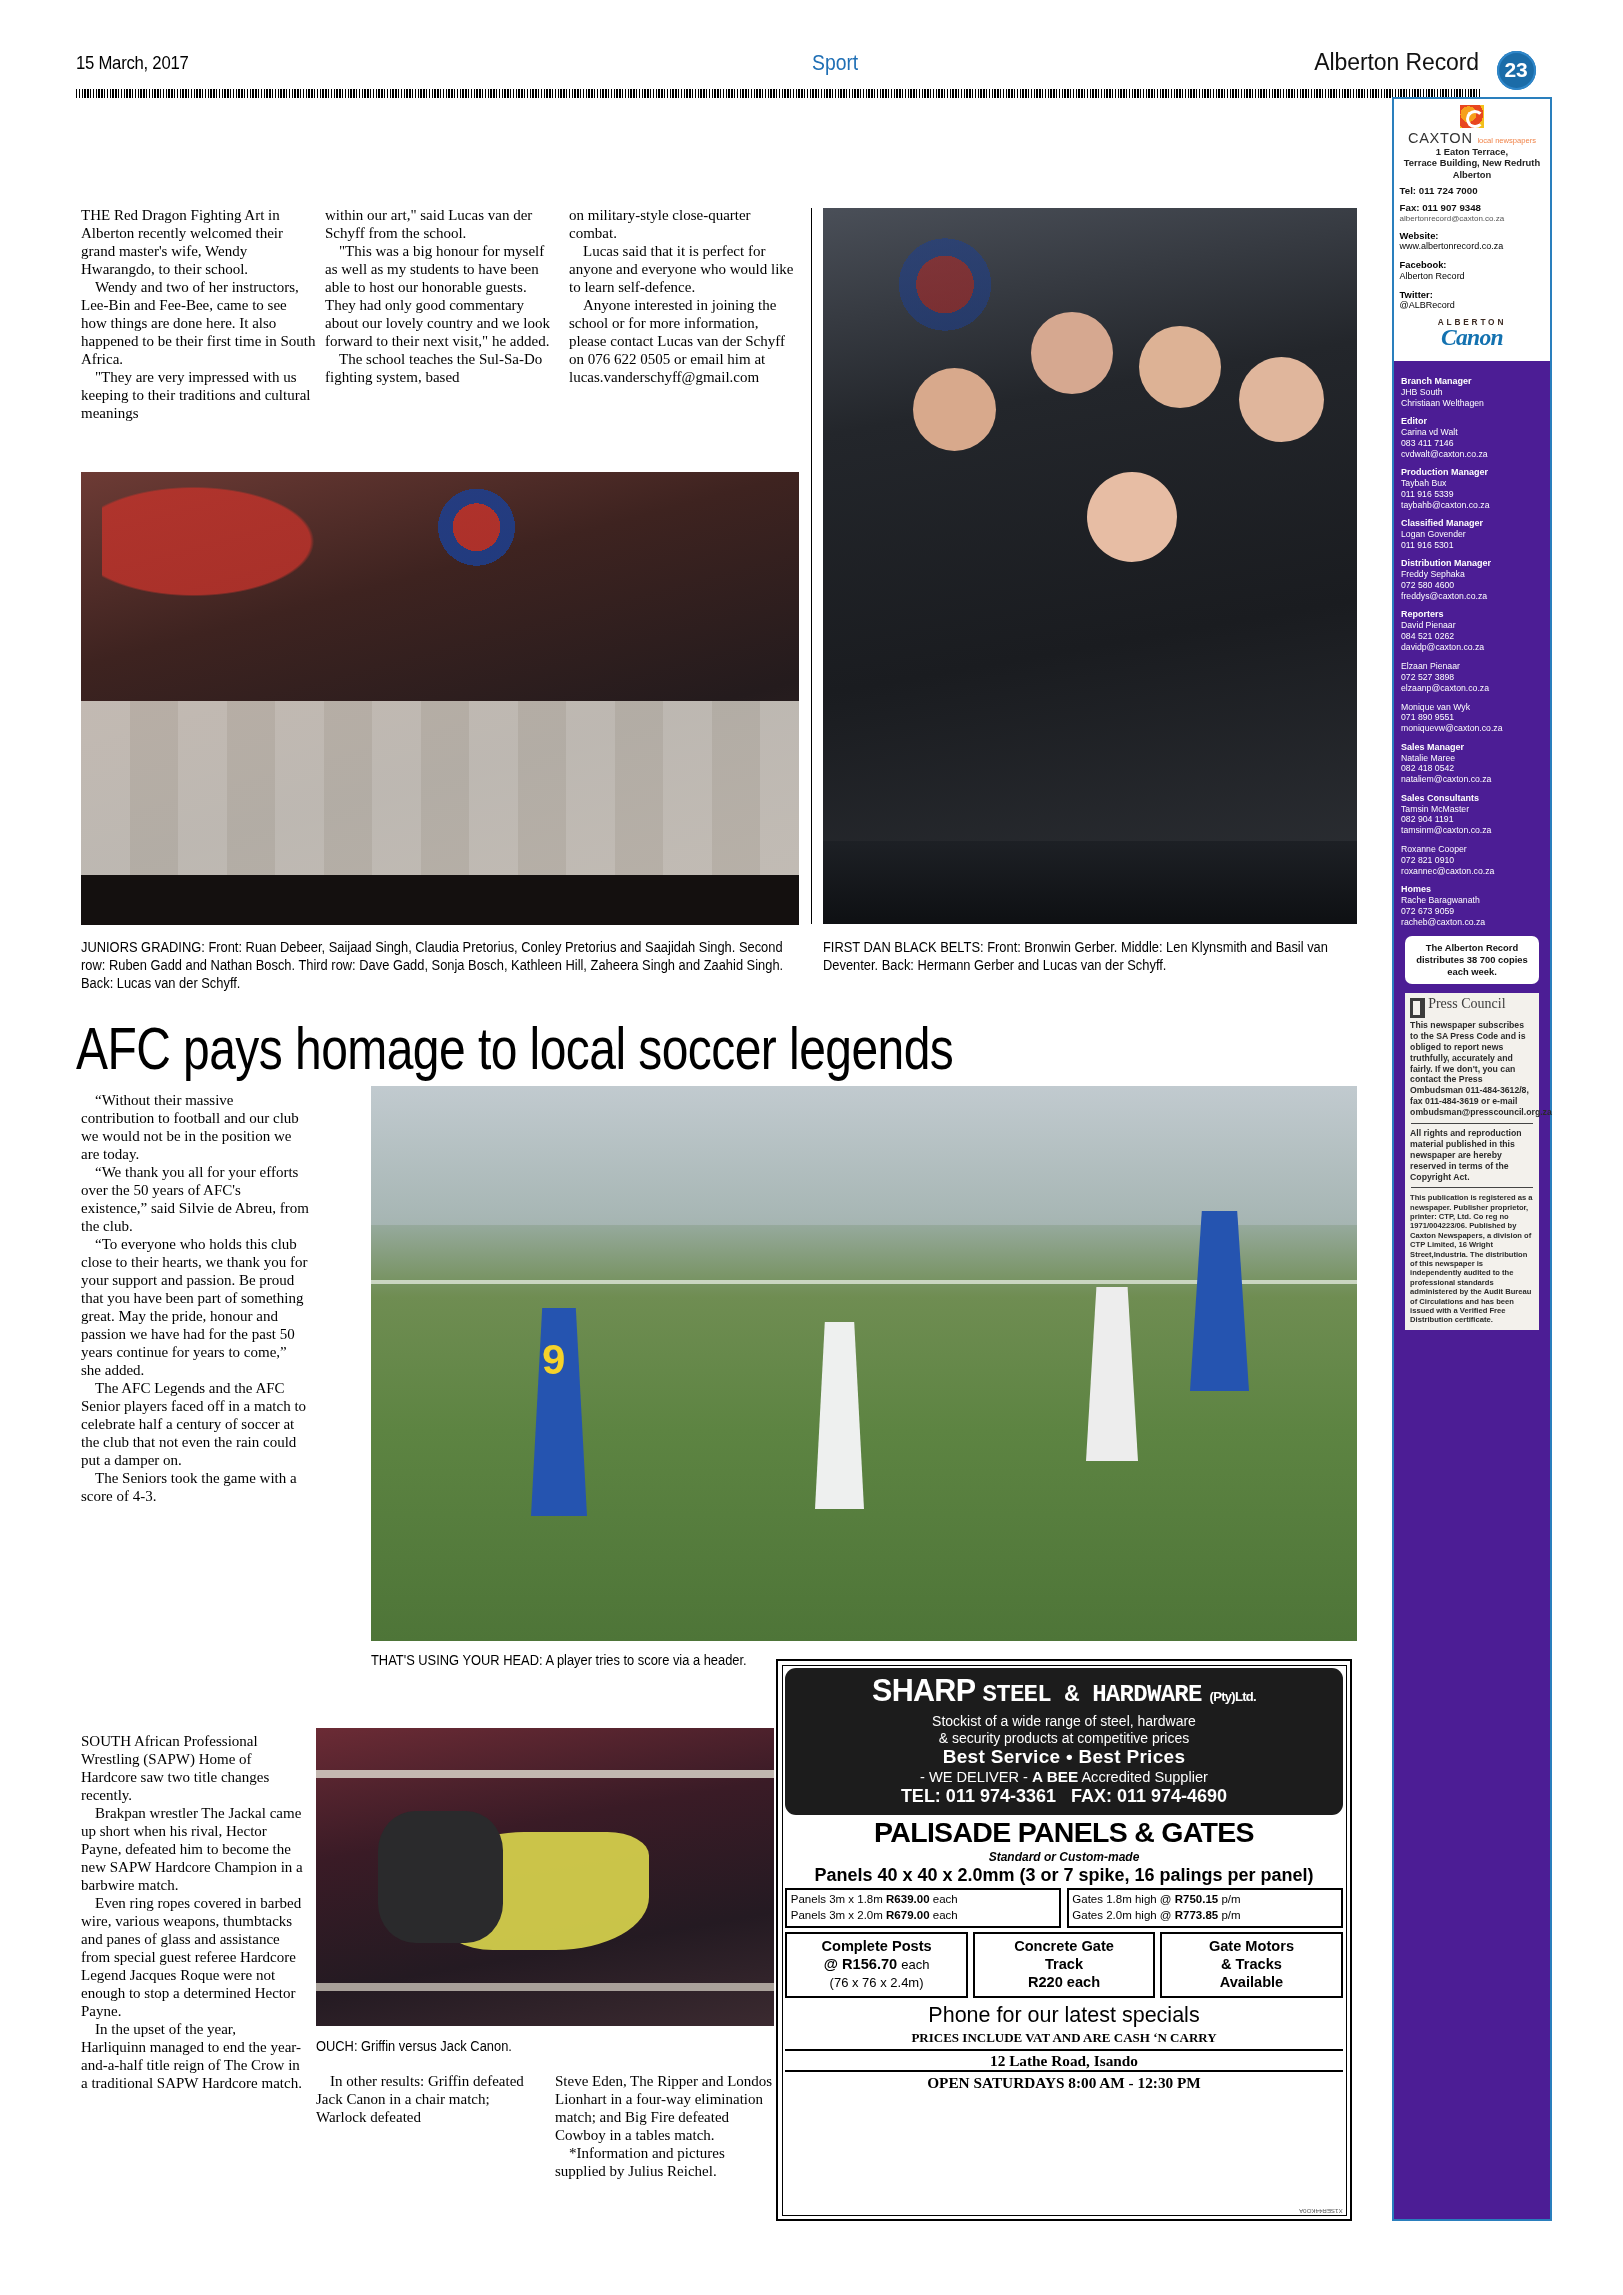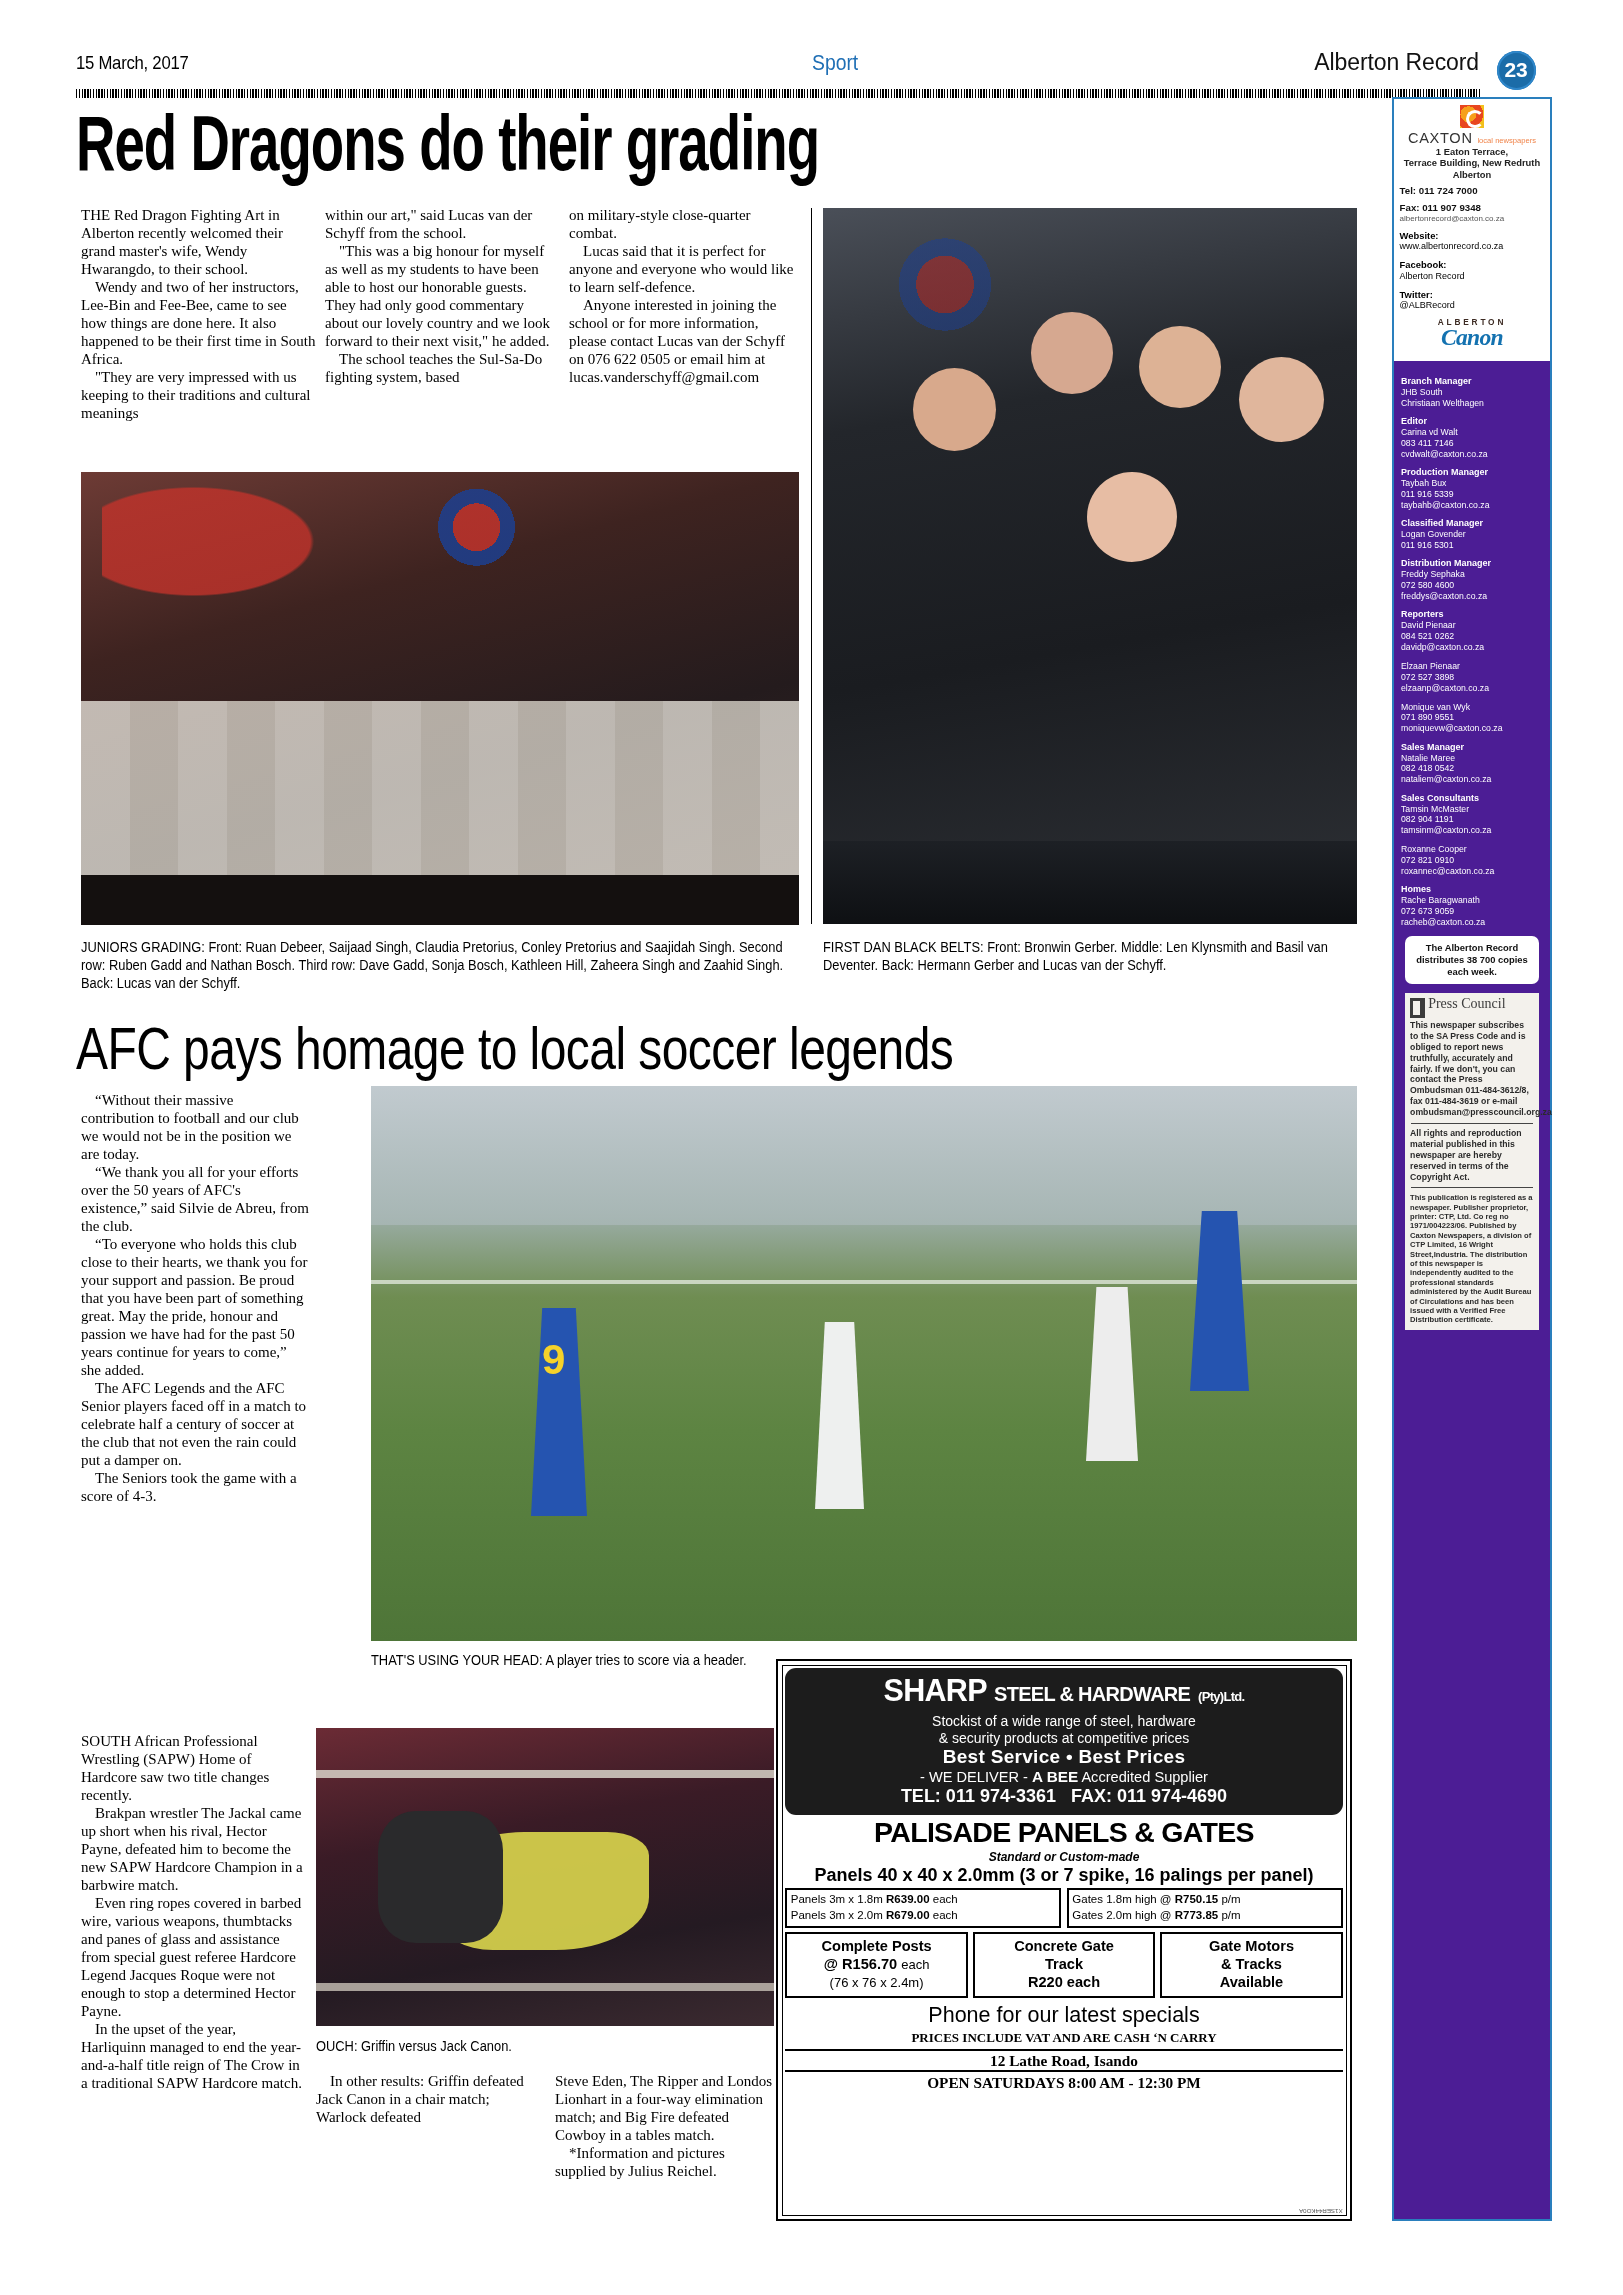--- a/index.html
+++ b/index.html
@@ -84,21 +84,21 @@
   .pc-text { font-size:8.7px; line-height:10.8px; color:#2b2b2b; font-weight:600; }
   .pc-hr { border:0; border-top:1.4px solid #444; margin:4.9px 1.4px; }
 
   
   .ad { position:absolute; left:776px; top:1659px; width:576px; height:562px;
     border:2.1px solid #000; background:#fff; padding:3.5px; }
   .ad-in { border:1.4px solid #000; height:100%; padding:2.8px; }
   .ad-hdr { background:#1c1c1c; color:#fff; border-radius:11px; padding:5.6px 4.2px 7px 4.2px;
     text-align:center; font-family:"Liberation Sans", sans-serif; }
   .ad-sharp { font-size:30.5px; font-weight:bold; letter-spacing:-0.7px; line-height:32px; }
-  .ad-sharp .s2 { font-size:20px; }
+  .ad-sharp .s2 { font-size:24px;font-family:Liberation Mono, monospace; }
   .ad-sharp .s3 { font-size:13px; }
   .ad-sub { font-size:14px; line-height:16.7px; font-weight:400; }
   .ad-best { font-size:19px; font-weight:bold; letter-spacing:0.3px; line-height:22px; }
   .ad-del { font-size:14.6px; line-height:18px; }
   .ad-del b { font-size:15.3px; }
   .ad-tel { font-size:18px; font-weight:bold; line-height:21.5px; }
   .ad-pal { text-align:center; font-family:"Liberation Sans", sans-serif; font-weight:bold;
     font-size:28.5px; line-height:31px; letter-spacing:-0.7px; margin-top:2.1px; }
   .ad-std { text-align:center; font-family:Liberation Sans, sans-serif; font-weight:bold;
     font-style:italic; font-size:12px; line-height:19.4px; }
@@ -131,23 +131,20 @@
 <div class="page">
 
   <div class="masthead">
     <div class="mast-date">15 March, 2017</div>
     <div class="mast-section">Sport</div>
     <div class="mast-title">Alberton Record</div>
     <div class="mast-pageno">23</div>
   </div>
   <div class="rule-stripe"></div>
 
-  <div style="position:absolute; left:76px; top:104px; width:1291px;">
-    <div class="hl-heavy">Red Dragons do their grading</div>
-  </div>
 
   <div class="body-col" style="position:absolute; left:81px; top:206px; width:235px;">
     <p class="first">THE Red Dragon Fighting Art in Alberton recently welcomed their grand master's wife, Wendy Hwarangdo, to their school.</p>
     <p>Wendy and two of her instructors, Lee-Bin and Fee-Bee, came to see how things are done here. It also happened to be their first time in South Africa.</p>
     <p>"They are very impressed with us keeping to their traditions and cultural meanings</p>
   </div>
   <div class="body-col" style="position:absolute; left:325px; top:206px; width:229px;">
     <p class="first">within our art," said Lucas van der Schyff from the school.</p>
     <p>"This was a big honour for myself as well as my students to have been able to host our honorable guests. They had only good commentary about our lovely country and we look forward to their next visit," he added.</p>
     <p>The school teaches the Sul-Sa-Do fighting system, based</p>

